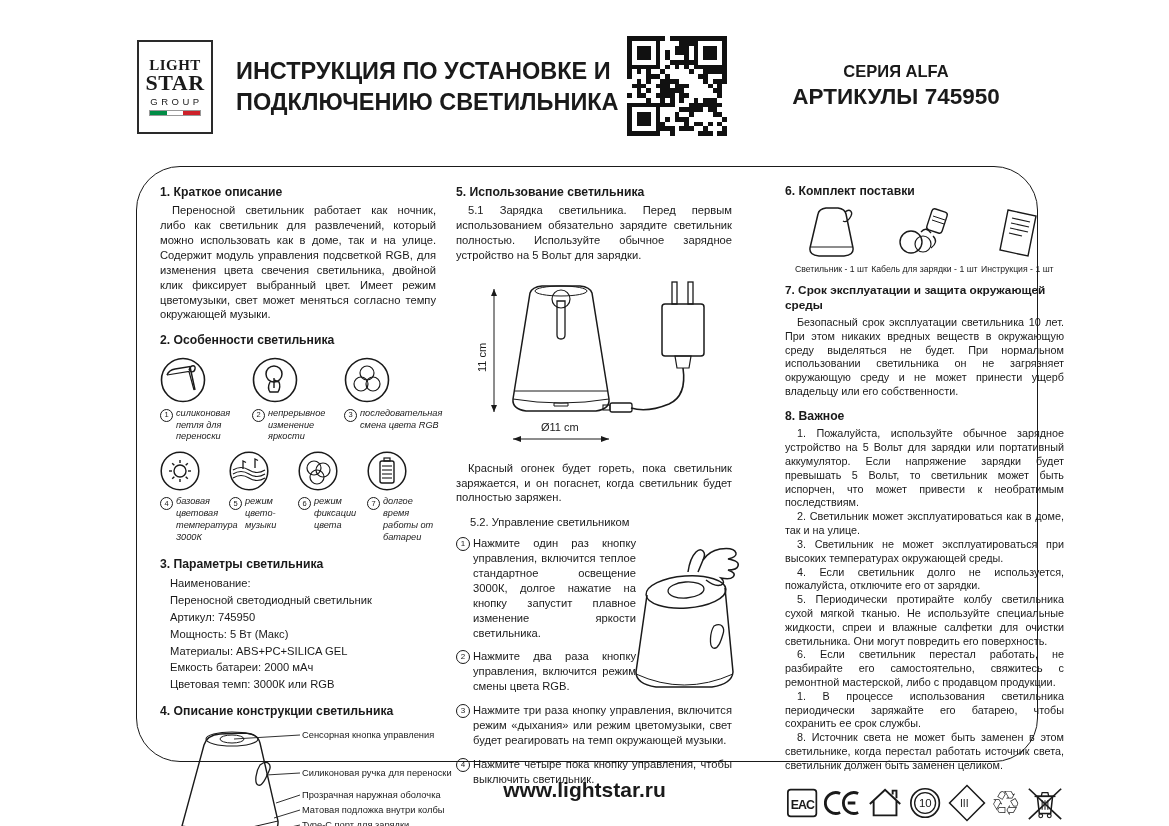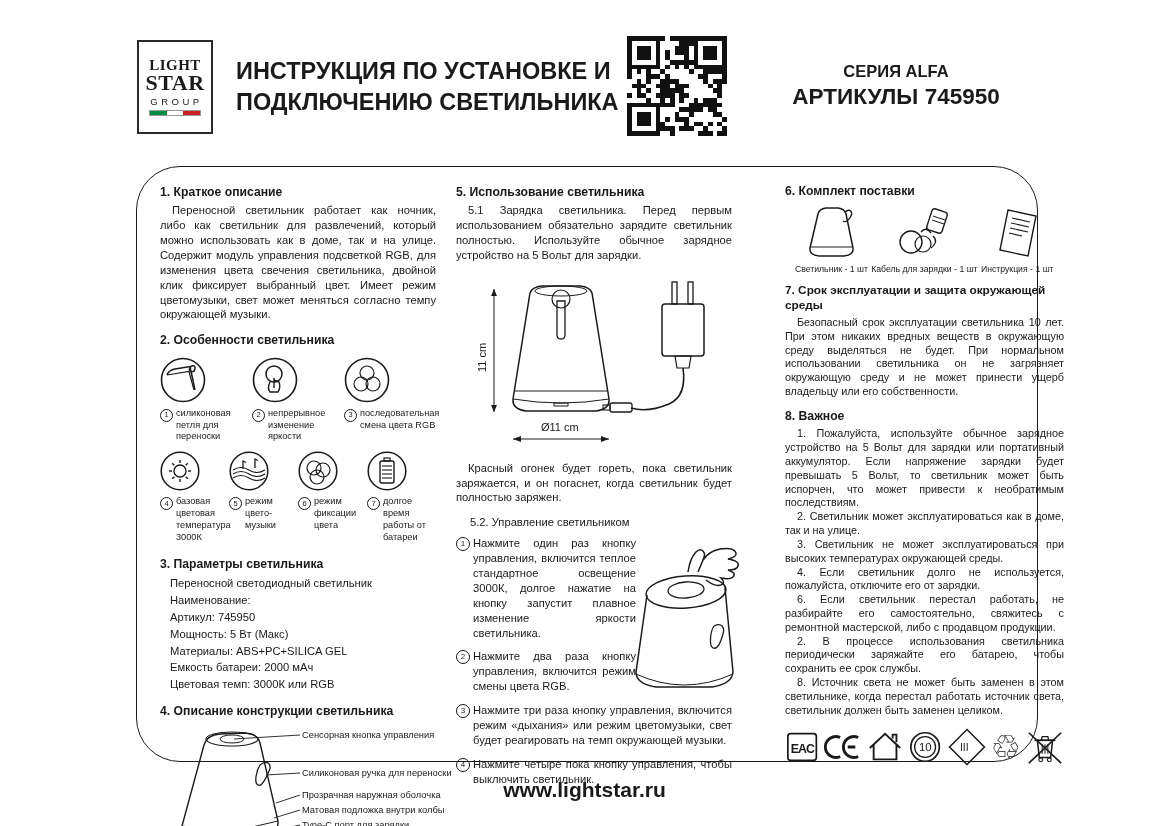--- a/index.html
+++ b/index.html
@@ -31,21 +31,21 @@
   .para.noindent{text-indent:0;}
   
   .feat-row{display:flex;margin-top:8px;}
   .feat{display:flex;flex-direction:column;}
   .row1 .feat{width:92px;}
   .row2 .feat{width:69px;}
   .feat-icon{display:block;margin-bottom:5px;}
   .feat-cap{display:flex;align-items:flex-start;text-align:left;}
   .cnum{flex:0 0 auto;width:11px;height:11px;border:1px solid #1a1a1a;border-radius:50%;
         display:inline-flex;align-items:center;justify-content:center;font-size:7.5px;margin:1px 3px 0 0;}
-  .feat-label{font-size:9.2px;line-height:1.3;}
+  .feat-label{font-size:9.2px;line-height:1.3;font-style:italic;}
   
   .params{margin:2px 0 10px 10px;text-align:left;}
   .params div{line-height:1.5;}
   
   .construct{position:relative;height:138px;margin-top:4px;}
   .construct svg{position:absolute;left:0;top:0;}
   .callout{position:absolute;left:142px;font-size:9.3px;text-align:left;white-space:nowrap;}
   
   .charge{margin:6px 0 2px 0;}
   svg text{font-family:"Liberation Sans",sans-serif;}
@@ -642,22 +642,22 @@
         </svg>
         <div class="feat-cap">
           <span class="cnum">7</span>
           <span class="feat-label">долгое время работы от батареи</span>
         </div>
       </div>
     </div>
 
     <div class="sec-title" style="margin-top:12px">3. Параметры светильника</div>
     <div class="params">
+      <div>Наименование:</div>
       <div>Переносной светодиодный светильник</div>
-      <div>Наименование:</div>
       <div>Артикул: 745950</div>
       <div>Мощность: 5 Вт (Макс)</div>
       <div>Материалы: ABS+PC+SILICA GEL</div>
       <div>Емкость батареи: 2000 мАч</div>
       <div>Цветовая темп: 3000К или RGB</div>
     </div>
 
     <div class="sec-title">4. Описание конструкции светильника</div>
     <div class="construct">
       <svg width="276" height="138" viewBox="0 0 276 138" fill="none" stroke="#1a1a1a">
@@ -784,22 +784,23 @@
     </div>
 
     <div class="sec-title" style="font-size:11.8px">7. Срок эксплуатации и защита окружающей среды</div>
     <div class="para">Безопасный срок эксплуатации светильника 10 лет. При этом никаких вредных веществ в окружающую среду выделяться не будет. При нормальном использовании светильника он не загрязняет окружающую среду и не может принести ущерб владельцу или его собственности.</div>
 
     <div class="sec-title">8. Важное</div>
     <div class="para noindent" style="margin-bottom:0;text-indent:12px">1. Пожалуйста, используйте обычное зарядное устройство на 5 Вольт для зарядки или портативный аккумулятор. Если напряжение зарядки будет превышать 5 Вольт, то светильник может быть испорчен, что может привести к необратимым последствиям.</div>
     <div class="para noindent" style="margin-bottom:0;text-indent:12px">2. Светильник может эксплуатироваться как в доме, так и на улице.</div>
     <div class="para noindent" style="margin-bottom:0;text-indent:12px">3. Светильник не может эксплуатироваться при высоких температурах окружающей среды.</div>
     <div class="para noindent" style="margin-bottom:0;text-indent:12px">4. Если светильник долго не используется, пожалуйста, отключите его от зарядки.</div>
+    <div class="para noindent" style="margin-bottom:0;text-indent:12px">5. Периодически протирайте колбу светильника сухой мягкой тканью. Не используйте специальные жидкости, спреи и влажные салфетки для очистки светильника. Они могут повредить его поверхность.</div>
     <div class="para noindent" style="margin-bottom:0;text-indent:12px">6. Если светильник перестал работать, не разбирайте его самостоятельно, свяжитесь с ремонтной мастерской, либо с продавцом продукции.</div>
-    <div class="para noindent" style="margin-bottom:0;text-indent:12px">2. В процессе использования светильника периодически заряжайте его батарею, чтобы сохранить ее срок службы.</div>
+    <div class="para noindent" style="margin-bottom:0;text-indent:12px">1. В процессе использования светильника периодически заряжайте его батарею, чтобы сохранить ее срок службы.</div>
     <div class="para noindent" style="margin-bottom:0;text-indent:12px">8. Источник света не может быть заменен в этом светильнике, когда перестал работать источник света, светильник должен быть заменен целиком.</div>
 
     <div class="cert-row">
       <svg width="36" height="36" viewBox="0 0 36 36" fill="none" stroke="#1a1a1a">
         <rect x="3" y="4" width="30" height="28" rx="3" stroke-width="1.8"></rect>
         <text x="6" y="24" font-size="13" font-weight="bold" fill="#1a1a1a" stroke="none" style="letter-spacing:-1px">EAC</text>
       </svg>
       <svg width="40" height="36" viewBox="0 0 40 36" fill="none" stroke="#1a1a1a">
         <path d="M17,8 A11,11 0 1 0 17,28" stroke-width="3"></path>
         <path d="M36,8 A11,11 0 1 0 36,28 M25,18 L33,18" stroke-width="3"></path>

